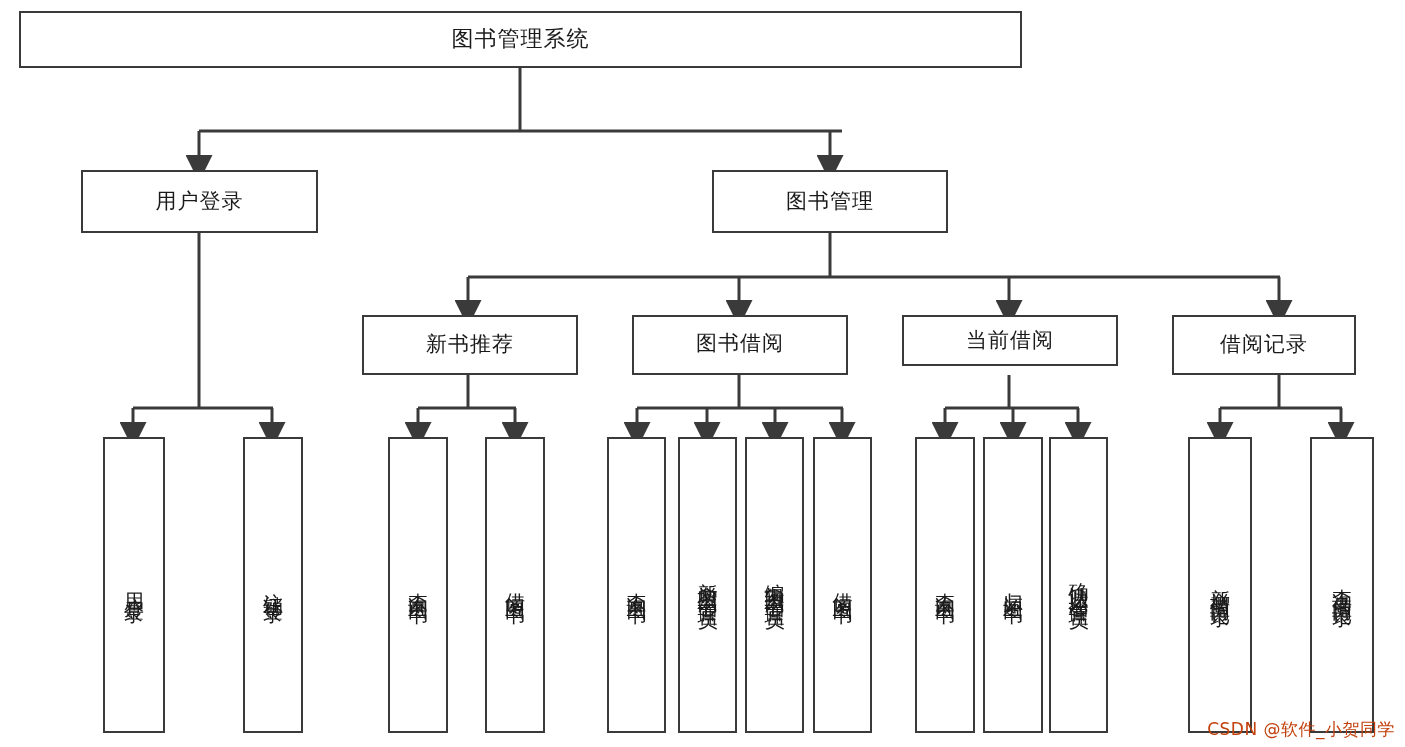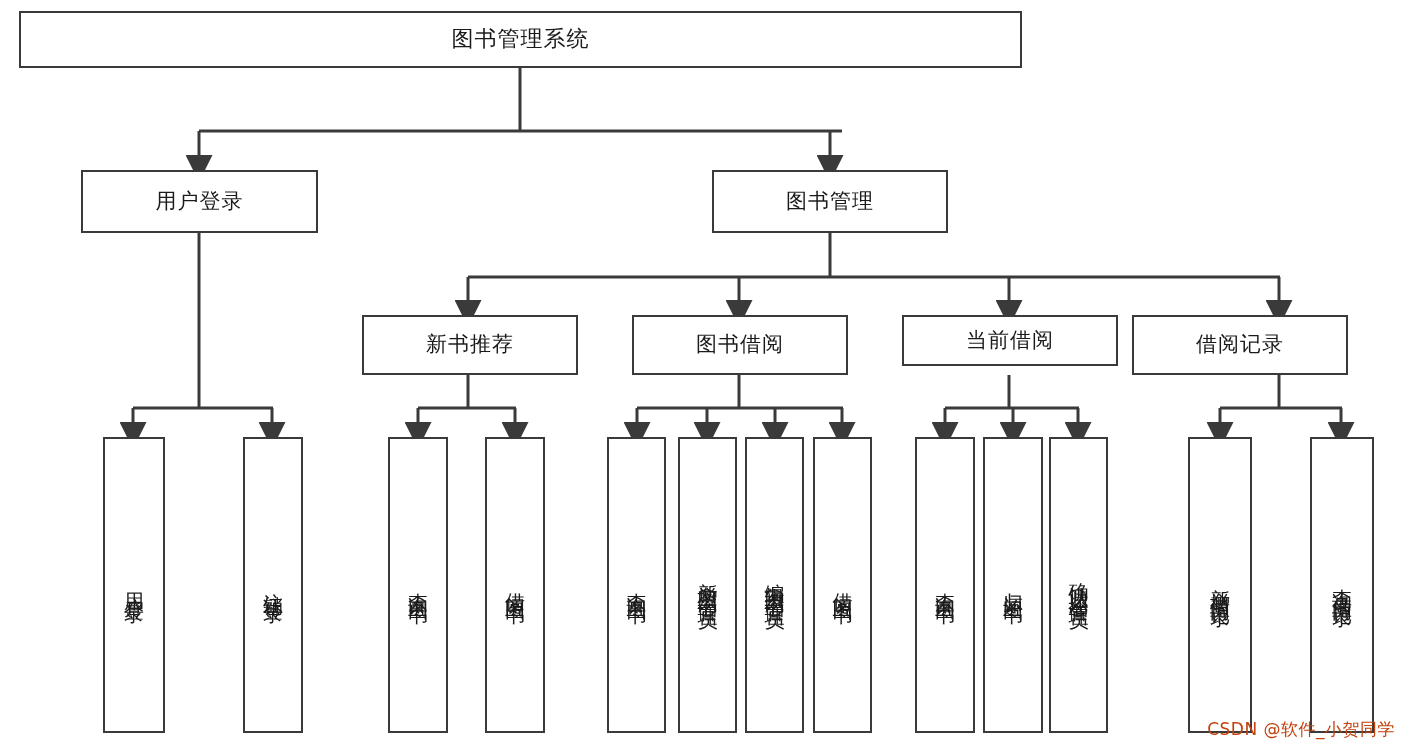--- a/index.html
+++ b/index.html
@@ -131,27 +131,27 @@
   <div class="node horiz" style="left:81px; top:170px; width:237px; height:63px;">
     <span>用户登录</span>
   </div>
   <div class="node horiz" style="left:362px; top:315px; width:216px; height:60px;">
     <span>新书推荐</span>
   </div>
 
   <div class="node horiz" style="left:712px; top:170px; width:236px; height:63px;">
     <span>图书管理</span>
   </div>
-  <div class="node horiz" style="left:632px; top:315px; width:216px; height:60px;">
+  <div class="node horiz" style="left:632px; top:315px; width:216px; height:60px;font-family:Liberation Mono, monospace;">
     <span>图书借阅</span>
   </div>
   <div class="node horiz" style="left:902px; top:315px; width:216px; height:51px;">
     <span>当前借阅</span>
   </div>
-  <div class="node horiz" style="left:1132px; top:315px; width:216px; height:60px;">
+  <div class="node horiz" style="left:1172px; top:315px; width:184px; height:60px;">
     <span>借阅记录</span>
   </div>
 
   <div class="node leaf" style="left:103px; top:437px; width:62px; height:296px;">
     <span class="vtext">用户登录</span>
   </div>
   <div class="node leaf" style="left:243px; top:437px; width:60px; height:296px;">
     <span class="vtext">注销登录</span>
   </div>
   <div class="node leaf" style="left:388px; top:437px; width:60px; height:296px;">

